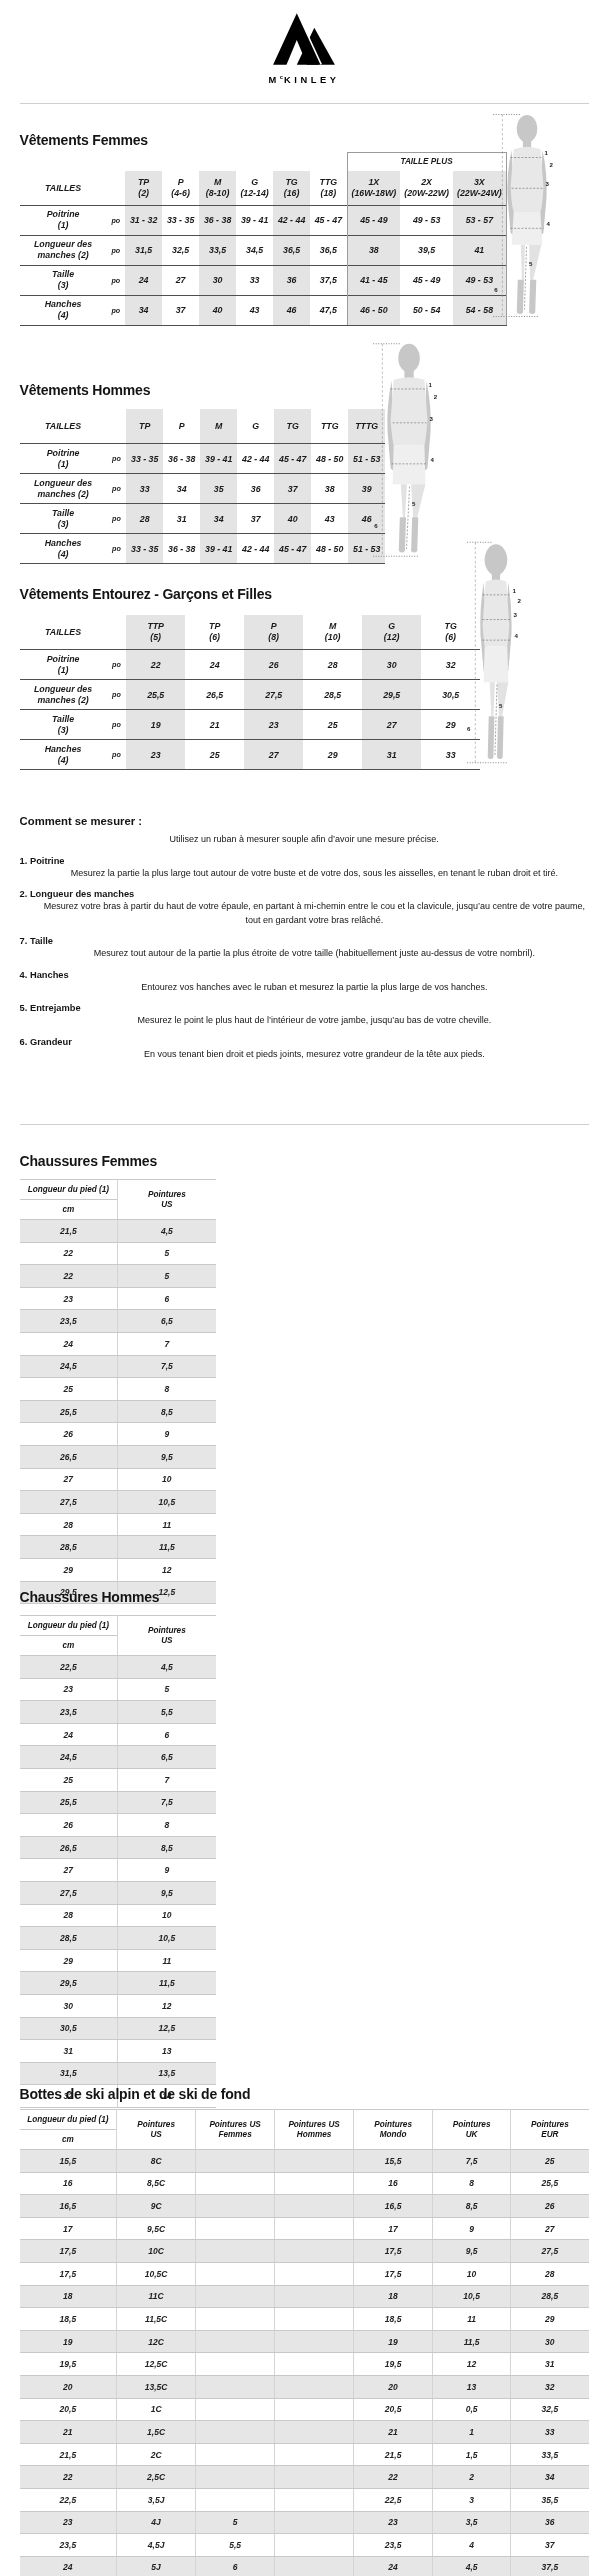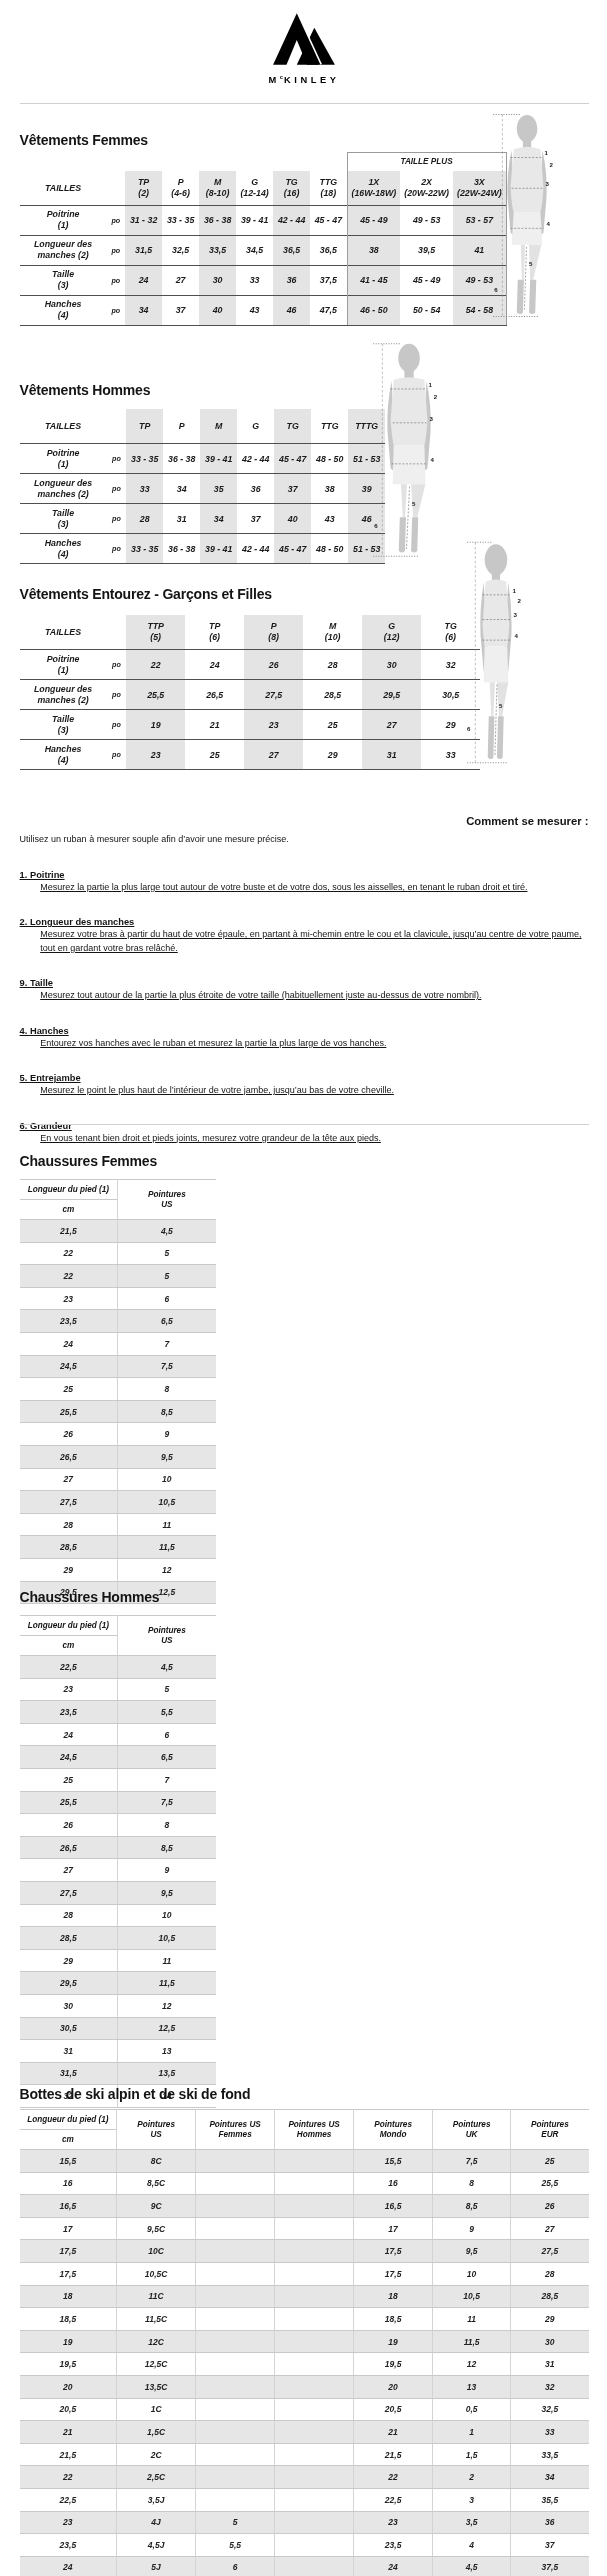--- a/index.html
+++ b/index.html
@@ -1,21 +1,21 @@
 <!DOCTYPE html>
 <html style="font-size:8.2px"><head>
 <meta charset="utf-8">
 <style>
   html,body{margin:0;padding:0;background:#fff;}
   #page{position:relative;width:608px;height:3315px;background:#fff;
         font-family:"Liberation Sans",sans-serif;color:#141414;overflow:hidden;}
   .abs{position:absolute;}
   .rule{position:absolute;left:19.6px;width:569px;height:1px;background:#cfcfcf;}
   .h1{margin:0;font-size:14px;font-weight:700;letter-spacing:-0.2px;color:#141414;}
-  .h2{margin:0;font-size:11.3px;font-weight:700;color:#141414;text-align:right;}
+  .h2{margin:0;font-size:11.3px;font-weight:700;color:#141414;}
   .logo{position:absolute;left:0;top:13.4px;width:608px;text-align:center;}
   .wordmark{margin-top:6.2px;font-size:9.3px;font-weight:700;letter-spacing:3.6px;color:#000;}
   .wordmark sup{font-size:5.7px;letter-spacing:1px;}
 
   
   table{border-collapse:collapse;table-layout:fixed;font-style:italic;}
   .clothing th,.clothing td{padding:0;text-align:center;vertical-align:middle;font-weight:700;color:#1a1a1a;}
   .clothing .nb{border:none;background:none;}
   .clothing .plus-band{border:0.5px solid #9b9b9b;border-bottom:none;height:17.5px;font-size:8.2px;}
   .clothing .corner{font-size:8.8px;}
@@ -34,22 +34,22 @@
   .grid th{padding:0;border-bottom:0.5px solid #c9c9c9;font-size:8.2px;font-weight:700;color:#141414;}
   .grid td{height:19.6px;text-align:center;border-bottom:0.5px solid #c9c9c9;
            font-size:8.5px;font-weight:700;color:#222;}
   .grid .vr{border-right:0.5px solid #d4d4d4;}
   .grid tr.alt td{background:#e6e6e6;}
   .gh-top,.gh-unit{height:19px;display:flex;align-items:center;justify-content:center;line-height:1.15;}
   .gh-top.sep{border-bottom:0.5px solid #c9c9c9;}
   .gh-mid{height:39px;display:flex;align-items:center;justify-content:center;text-align:center;line-height:1.2;}
 
   
-  .bodytext{font-size:9px;line-height:1.5;color:#141414;}
-  .m-item{margin-top:23px;text-decoration:underline;}
+  .bodytext{font-size:9px;line-height:1.5;color:#141414;text-align:center;}
+  .m-item{margin-top:9px;}
   .m-title{font-size:9.3px;font-weight:700;}
   .m-desc{margin-left:20.6px;margin-top:1px;}
 
   svg text{font-family:"Liberation Sans",sans-serif;font-weight:700;}
 </style>
 </head>
 <body>
 
 <div id="page">
 
@@ -438,21 +438,21 @@
     <div class="bodytext" style="margin-top:6.2px">Utilisez un ruban à mesurer souple afin d’avoir une mesure précise.</div>
     <div class="m-item">
       <div class="m-title">1. Poitrine</div>
       <div class="m-desc bodytext">Mesurez la partie la plus large tout autour de votre buste et de votre dos, sous les aisselles, en tenant le ruban droit et tiré.</div>
     </div>
     <div class="m-item">
       <div class="m-title">2. Longueur des manches</div>
       <div class="m-desc bodytext">Mesurez votre bras à partir du haut de votre épaule, en partant à mi-chemin entre le cou et la clavicule, jusqu’au centre de votre paume, tout en gardant votre bras relâché.</div>
     </div>
     <div class="m-item">
-      <div class="m-title">9. Taille</div>
+      <div class="m-title">7. Taille</div>
       <div class="m-desc bodytext">Mesurez tout autour de la partie la plus étroite de votre taille (habituellement juste au-dessus de votre nombril).</div>
     </div>
     <div class="m-item">
       <div class="m-title">4. Hanches</div>
       <div class="m-desc bodytext">Entourez vos hanches avec le ruban et mesurez la partie la plus large de vos hanches.</div>
     </div>
     <div class="m-item">
       <div class="m-title">5. Entrejambe</div>
       <div class="m-desc bodytext">Mesurez le point le plus haut de l’intérieur de votre jambe, jusqu’au bas de votre cheville.</div>
     </div>

